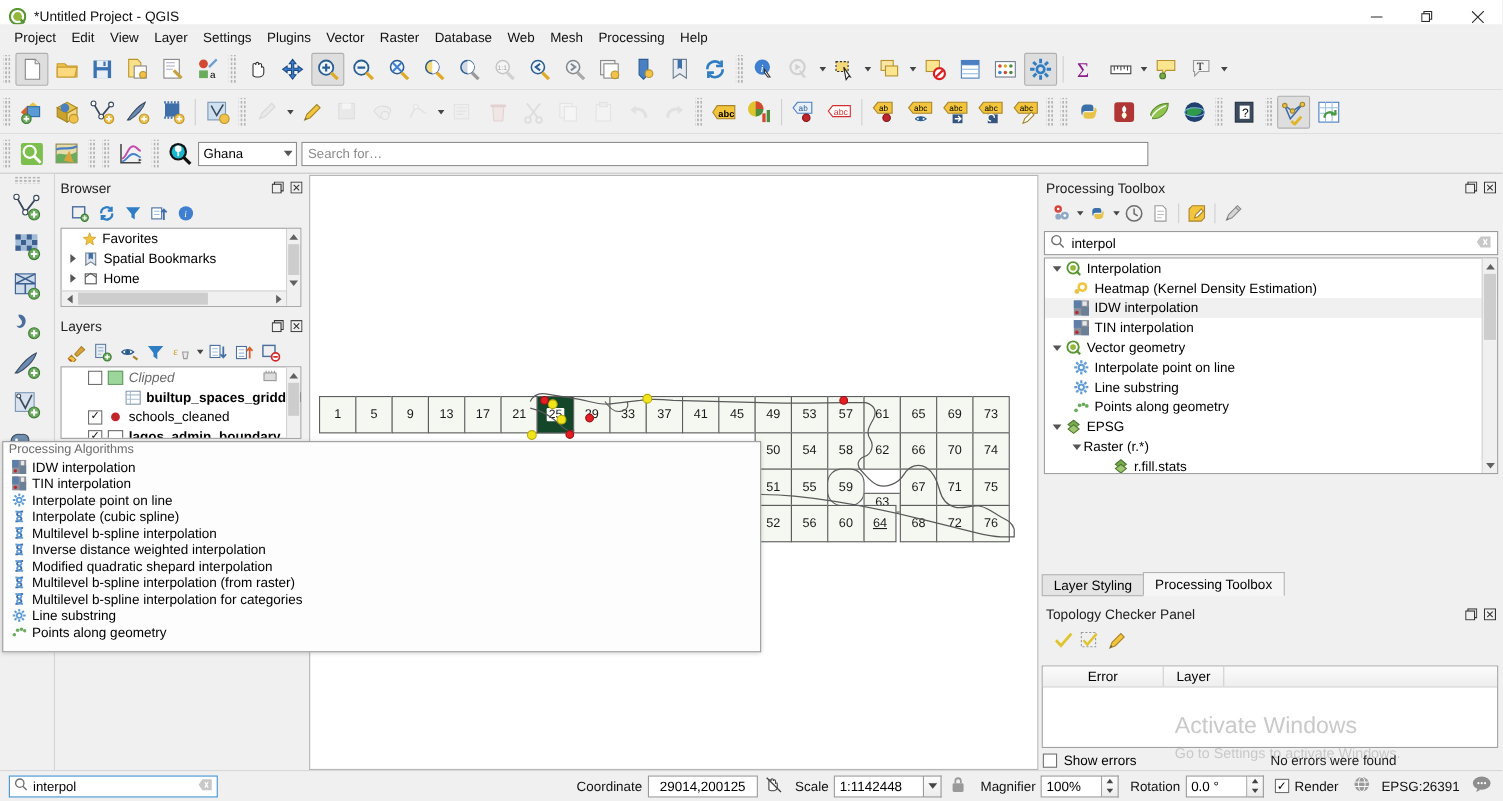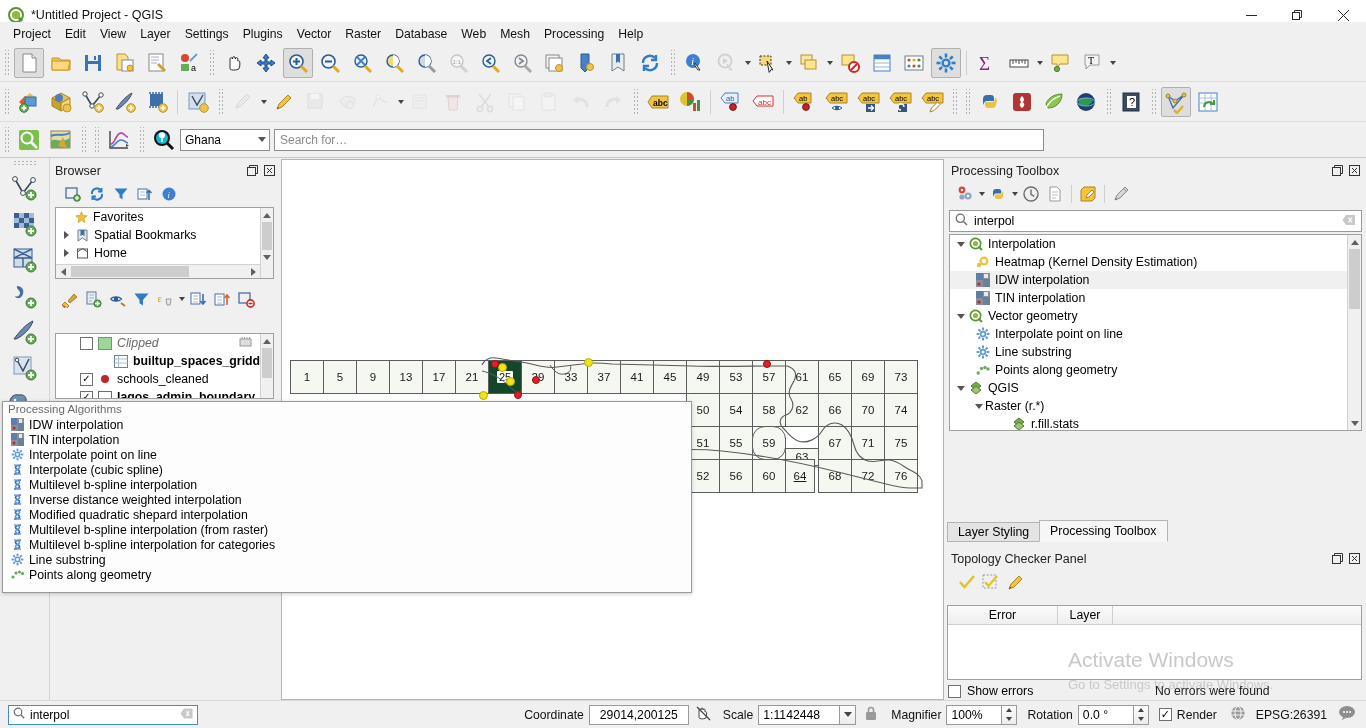--- a/index.html
+++ b/index.html
@@ -1020,20 +1020,35 @@
           </div>
         <div class="thumb" style="left:15px; width:118px;"></div>
         <div class="ar" style="right:0;">
             <i class="r"></i>
           </div>
       </div>
     </div>
   </div>
 
   <div class="dock" style="left:51px; top:286px; width:228px; height:120px;">
+    <div class="dock-title">
+      <span class="t">Layers</span>
+      <span class="dock-btn">
+        <svg width="11" height="11" viewBox="0 0 11 11">
+            <rect x="0.5" y="2.5" width="8" height="8" fill="none" stroke="#333"></rect>
+            <path d="M2.5 2.5 V0.5 H10.5 V8.5 H8.5" fill="none" stroke="#333"></path>
+          </svg>
+      </span>
+      <span class="dock-btn">
+        <svg width="11" height="11" viewBox="0 0 11 11">
+            <rect x="0.5" y="0.5" width="10" height="10" fill="none" stroke="#333"></rect>
+            <path d="M3 3 L8 8 M8 3 L3 8" stroke="#333"></path>
+          </svg>
+      </span>
+    </div>
     <div class="dock-toolbar" style="padding-left:6px;">
       <div class="dbtn">
         <svg width="17" height="17" viewBox="0 0 17 17">
             <path d="M1 14 l3-3 4 4 -3 3 Z" fill="#f2c33c" stroke="#a8842a"></path>
             <path d="M7 10 l6-7 3 3 -7 6 Z" fill="#d9a23c" stroke="#a8842a"></path>
             <path d="M1 14 l1.5 2.5 2.5-1 Z" fill="#c44"></path>
           </svg>
       </div>
       <div class="dbtn">
         <svg width="17" height="17" viewBox="0 0 17 17">
@@ -1458,21 +1473,21 @@
       <div class="trow" style="padding-left:4px;">
         <span class="arrow">
             <i class="d"></i>
           </span>
         <span class="ico">
           <svg width="14" height="14" viewBox="0 0 14 14">
               <path d="M7 1 L12 5 L7 9 L2 5 Z" fill="#7aab52" stroke="#4e7a2e"></path>
               <path d="M7 5 L12 9 L7 13 L2 9 Z" fill="#9ec672" stroke="#4e7a2e"></path>
             </svg>
         </span>
-        <span>QGIS</span>
+        <span>EPSG</span>
       </div>
       <div class="trow" style="padding-left:22px;">
         <span class="arrow">
             <i class="d"></i>
           </span>
         <span>Raster (r.*)</span>
       </div>
       <div class="trow" style="padding-left:60px;">
         <span class="ico">
           <svg width="14" height="14" viewBox="0 0 14 14">

